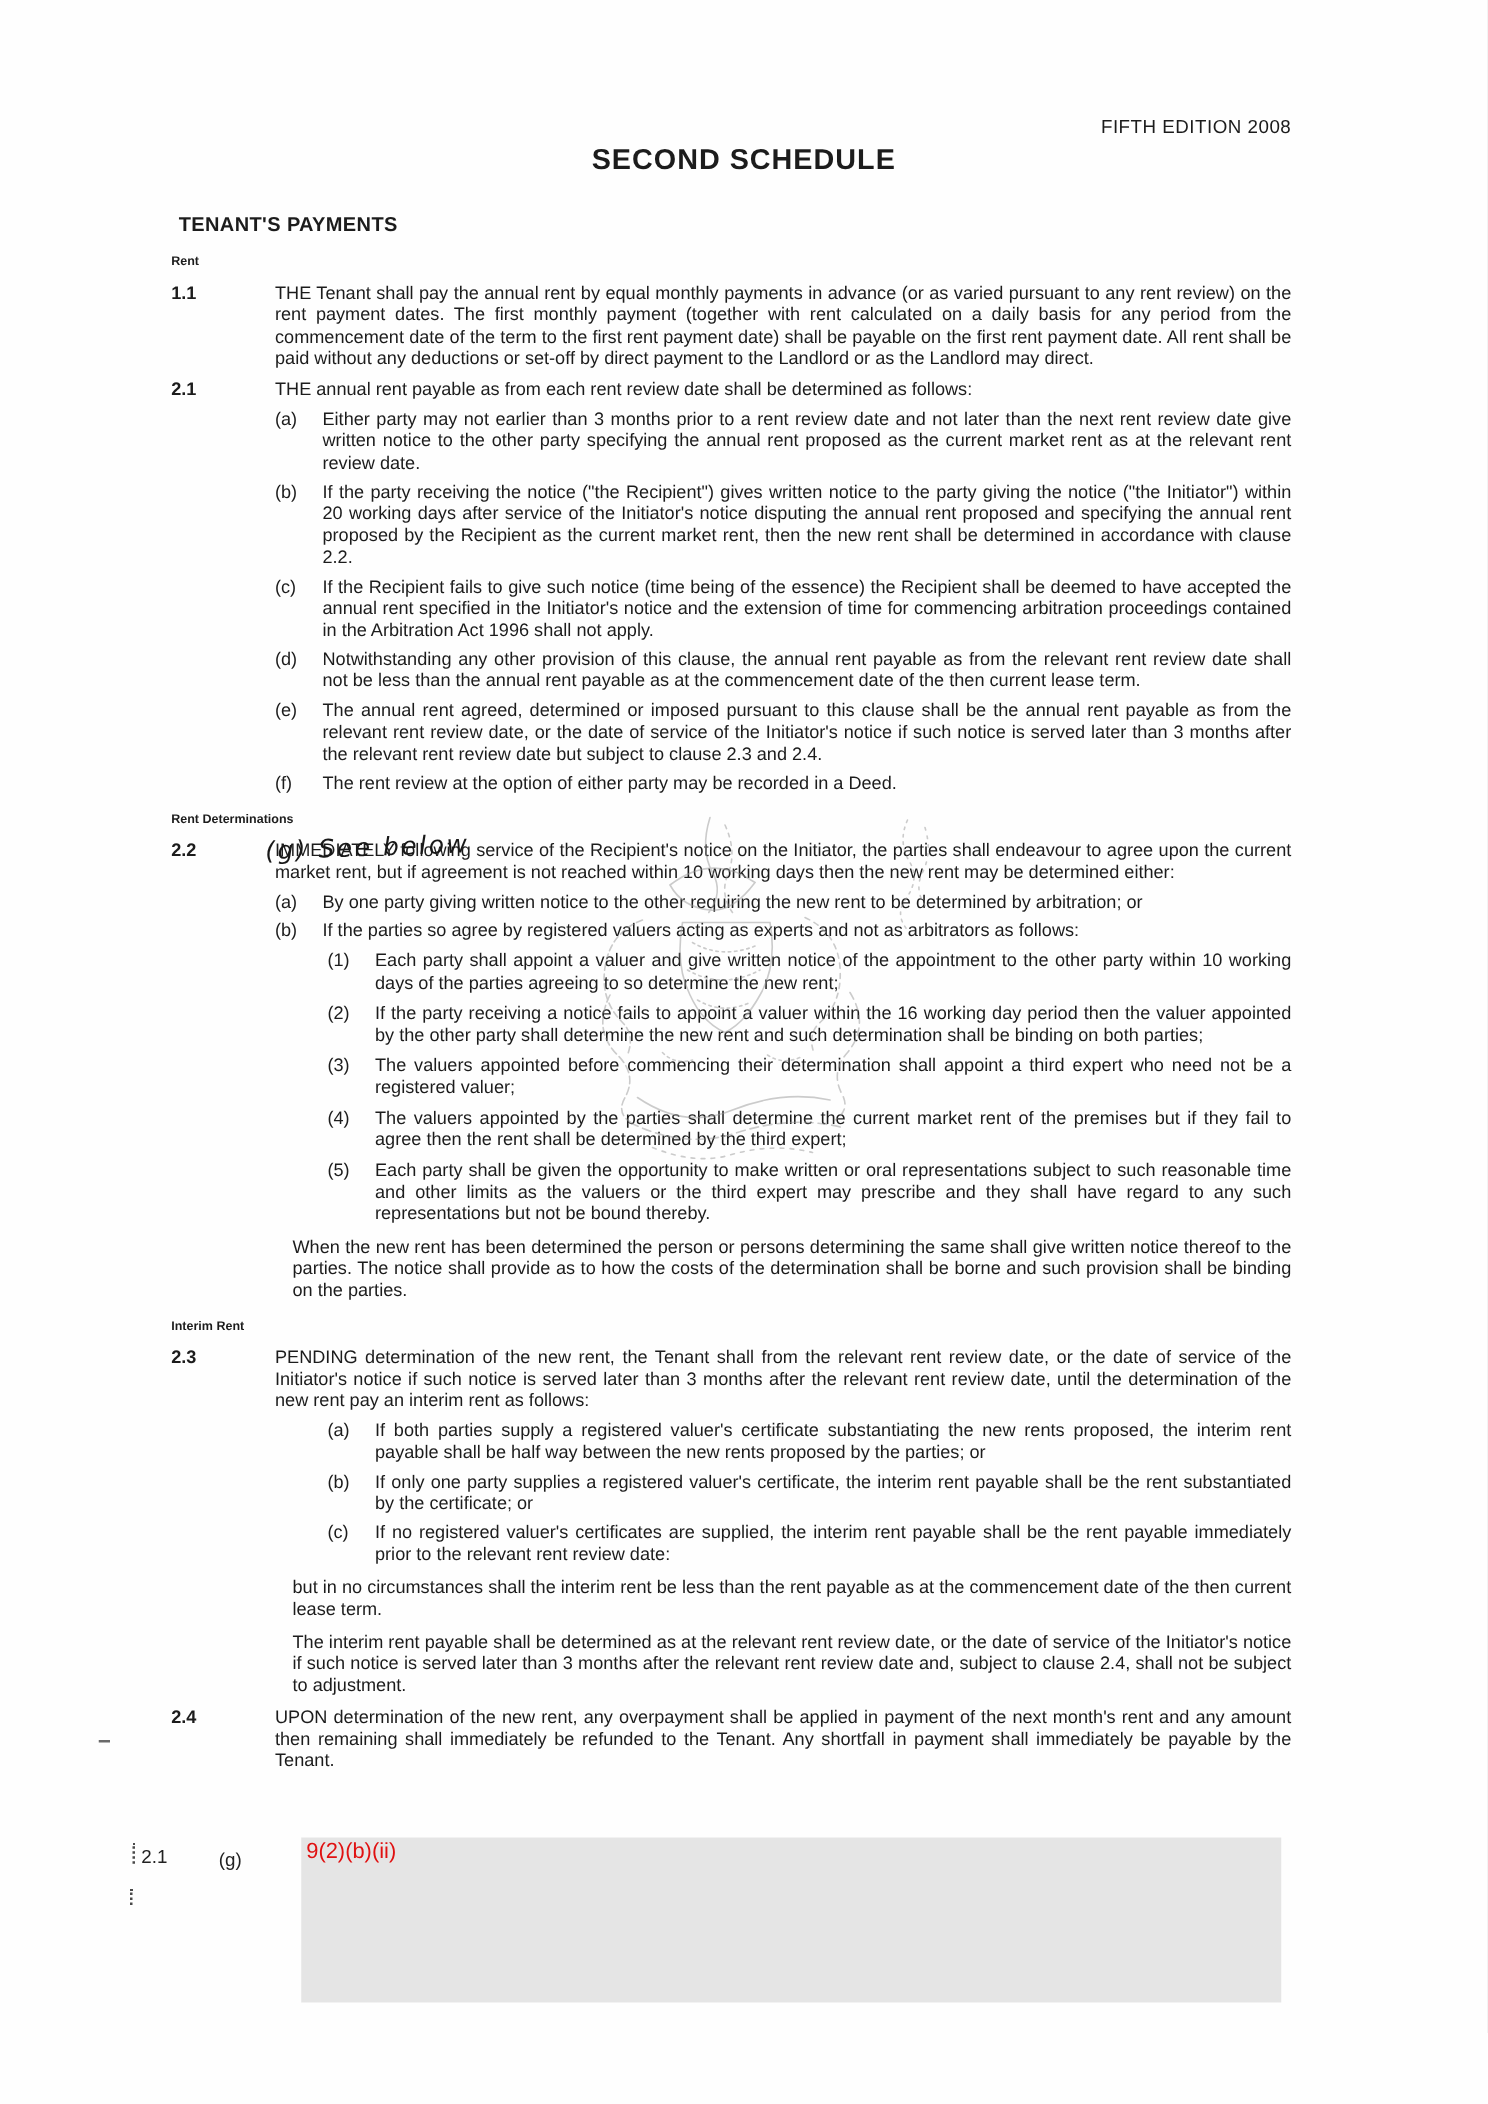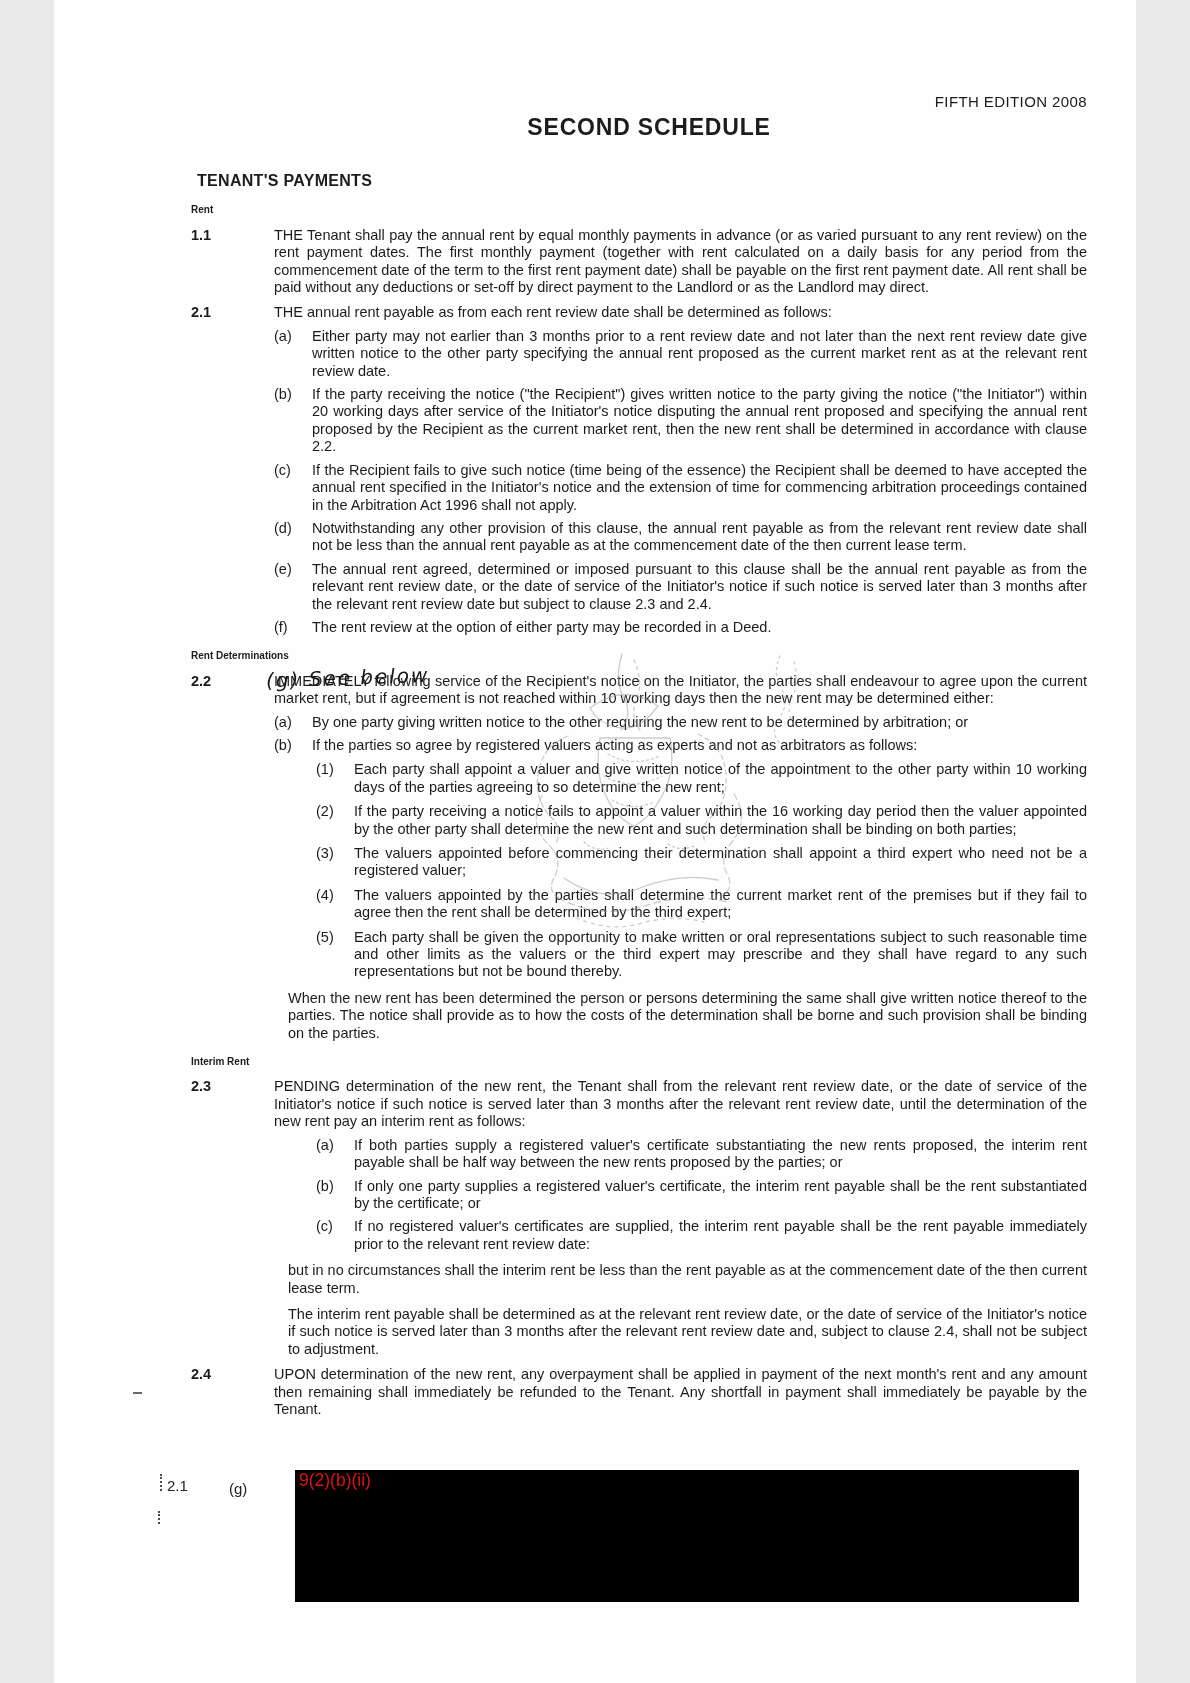--- a/index.html
+++ b/index.html
@@ -1,17 +1,17 @@
 <!DOCTYPE html>
 <html><head>
 <meta charset="utf-8">
 <style>
   html,body{margin:0;padding:0;background:#e9e9e9;}
   .page{
-    position:relative;width:1082px;height:1683px;margin:0 auto;
+    position:relative;width:1190px;height:1683px;margin:0 auto;
     background:#fefefe;overflow:hidden;
     font-family:"Liberation Sans",sans-serif;color:#1c1c1c;
   }
   .edition{
     position:absolute;top:93px;left:0;width:1033px;text-align:right;
     font-size:15px;letter-spacing:.4px;
   }
   .doc-title{
     position:absolute;top:114px;left:0;width:1190px;margin:0;text-align:center;
     font-size:23px;font-weight:bold;letter-spacing:.8px;
@@ -198,21 +198,21 @@
       <path d="M308 10 q-8 18 2 34 q8 14 -4 30 q-8 12 2 24" stroke-dasharray="2 4"></path>
       <path d="M322 16 q6 20 -2 36 q-7 14 3 28" stroke-dasharray="2 5"></path>
       <path d="M112 196 q10 10 24 6 M196 198 q12 8 26 2" stroke-dasharray="2 3"></path>
     </g>
   </svg>
 
   <div class="handwritten">(g)  See below</div>
 
   <div class="margin-note-num">2.1</div>
   <div class="margin-note-letter">(g)</div>
-  <div class="redaction" style="background: #000000; text-decoration: underline;">
+  <div class="redaction" style="background: #e5e5e5; text-decoration: underline;">
     <span class="redaction-code" style="color: rgb(224, 17, 17);">9(2)(b)(ii)</span>
   </div>
 
   <div class="artifact-dash"></div>
   <div class="artifact-tick1"></div>
   <div class="artifact-tick2"></div>
 
 </div>
 
 </body></html>

